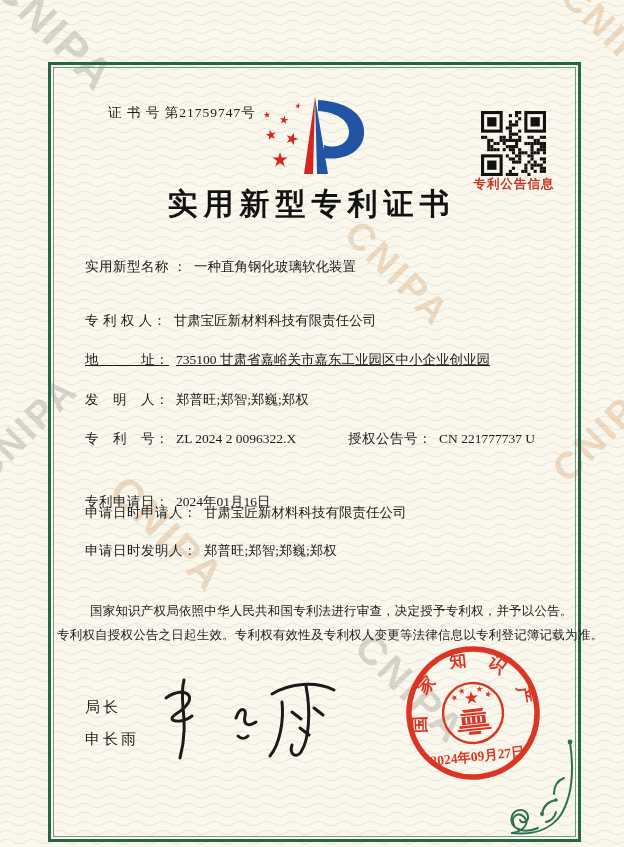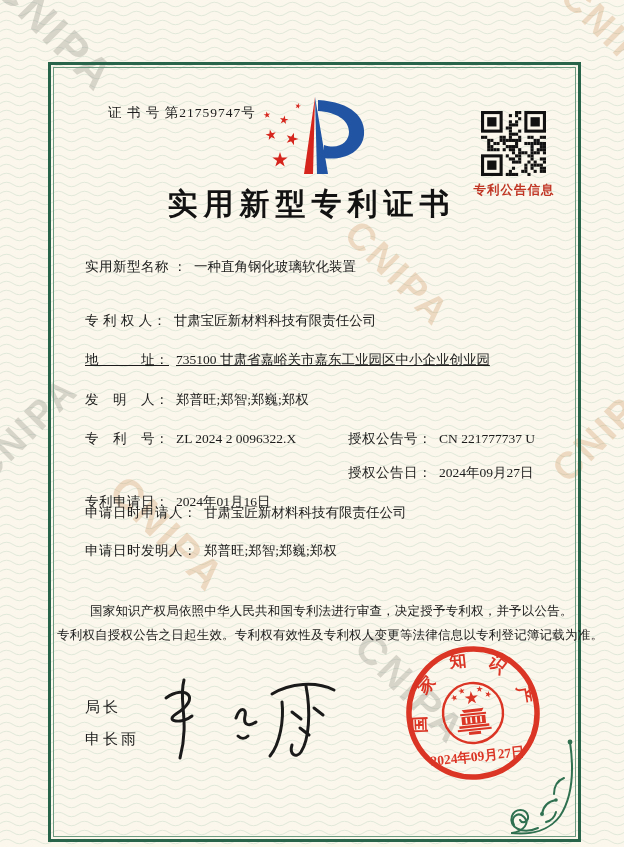--- a/index.html
+++ b/index.html
@@ -10,21 +10,21 @@
       font-weight:bold;letter-spacing:3px;pointer-events:none;white-space:nowrap;}
   .wm.tan{color:rgba(205,150,95,0.30);} .wm.gray{color:rgba(158,156,146,0.38);}
   .rot45{transform:rotate(45deg);} .rotm45{transform:rotate(-45deg);}
   .frame{position:absolute;left:48px;top:62px;width:527px;height:774px;
          border:3px solid #276449;z-index:2;}
   .frame-inner{position:absolute;inset:2px;border:1px solid #6b9b80;}
   .content{position:absolute;inset:0;z-index:3;}
   .cert-no{position:absolute;left:76px;top:104px;font-size:13.5px;letter-spacing:1px;margin-left:32px;}
   .logo{position:absolute;left:254px;top:94px;width:124px;height:86px;}
   .qr{position:absolute;left:481px;top:111px;width:65px;height:65px;}
-  .qr-caption{position:absolute;left:458px;top:182px;width:112px;text-align:center;
+  .qr-caption{position:absolute;left:458px;top:176px;width:112px;text-align:center;
               font-size:12.5px;font-weight:bold;letter-spacing:1px;color:#c03524;}
   .title{position:absolute;left:48px;top:184px;width:527px;text-align:center;
          font-size:30px;font-weight:bold;letter-spacing:6px;color:#121212;}
   .row{position:absolute;font-size:13.5px;white-space:nowrap;}
   .row .lab{letter-spacing:0.5px;} .row .val{margin-left:7px;}
   .legal{position:absolute;font-size:12.5px;white-space:nowrap;letter-spacing:0.2px;color:#1b1b1b;}
   .signer{position:absolute;left:85px;font-size:15px;letter-spacing:3px;}
   .signature{position:absolute;left:150px;top:668px;width:210px;height:100px;}
   .seal{position:absolute;left:398px;top:638px;width:150px;height:150px;
         transform:rotate(-6deg);mix-blend-mode:multiply;opacity:0.95;}
@@ -221,23 +221,20 @@
     </div>
     <div class="row" style="left:85px;top:430px;">
       <span class="lab">专　利　号：</span><span class="val">ZL 2024 2 0096322.X</span>
     </div>
     <div class="row" style="left:348px;top:430px;">
       <span class="lab">授权公告号：</span><span class="val">CN 221777737 U</span>
     </div>
     <div class="row" style="left:85px;top:464px;margin-top:29px;">
       <span class="lab">专利申请日：</span><span class="val">2024年01月16日</span>
     </div>
-    <div class="row" style="left:348px;top:464px;">
-      <span class="lab">授权公告日：</span><span class="val">2024年09月27日</span>
-    </div>
     <div class="row" style="left:85px;top:504px;">
       <span class="lab">申请日时申请人：</span><span class="val">甘肃宝匠新材料科技有限责任公司</span>
     </div>
     <div class="row" style="left:85px;top:542px;">
       <span class="lab">申请日时发明人：</span><span class="val">郑普旺;郑智;郑巍;郑权</span>
     </div>
 
     <div class="legal" style="left:90px;top:603px;">国家知识产权局依照中华人民共和国专利法进行审查，决定授予专利权，并予以公告。</div>
     <div class="legal" style="left:57px;top:627px;">专利权自授权公告之日起生效。专利权有效性及专利权人变更等法律信息以专利登记簿记载为准。</div>
 

